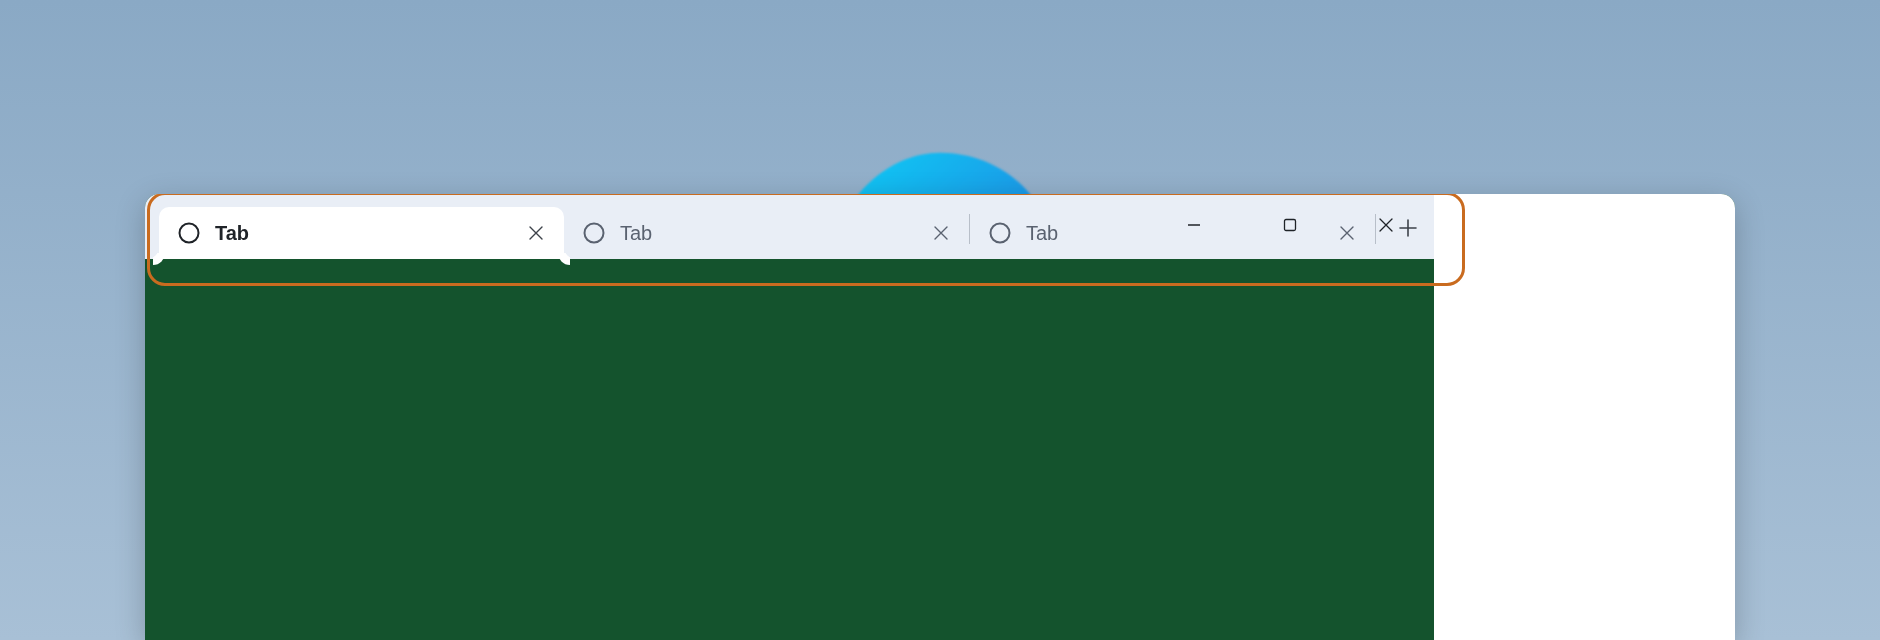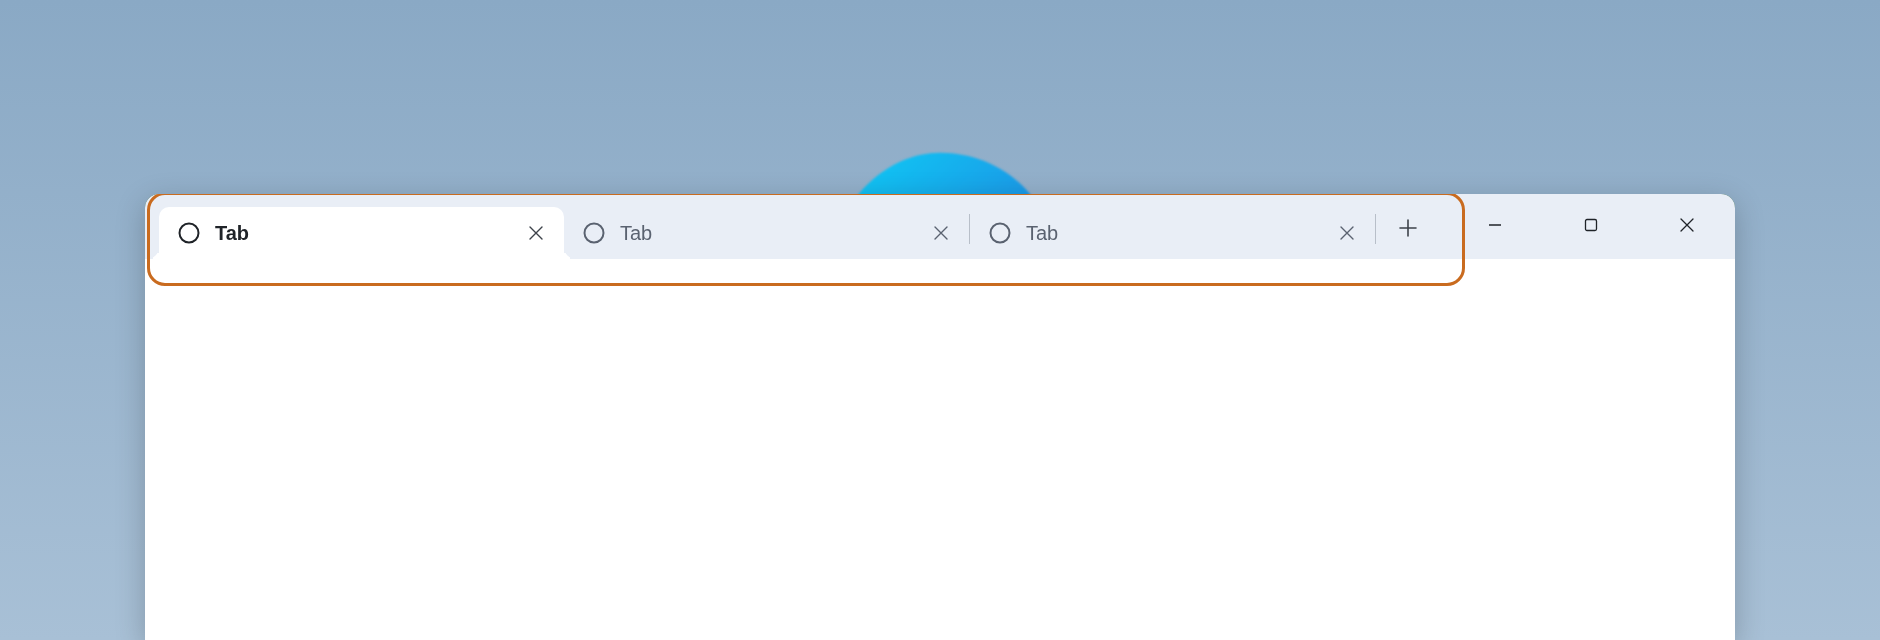--- a/index.html
+++ b/index.html
@@ -33,21 +33,21 @@
     .browser-window {
       position: absolute;
       top: 194px;
       left: 145px;
       right: 145px;
       bottom: 0;
       background: #14532d;
       border-radius: 14px 14px 0 0;
       box-shadow: 0 8px 30px rgba(0,0,0,0.22);
       display: flex;
-      flex-direction: column;
+      flex-direction: row;
       overflow: hidden;
       z-index: 1;
     }
     .titlebar {
       height: 65px;
       background: #e9eef6;
       display: flex;
       align-items: stretch;
       position: relative;
     }

